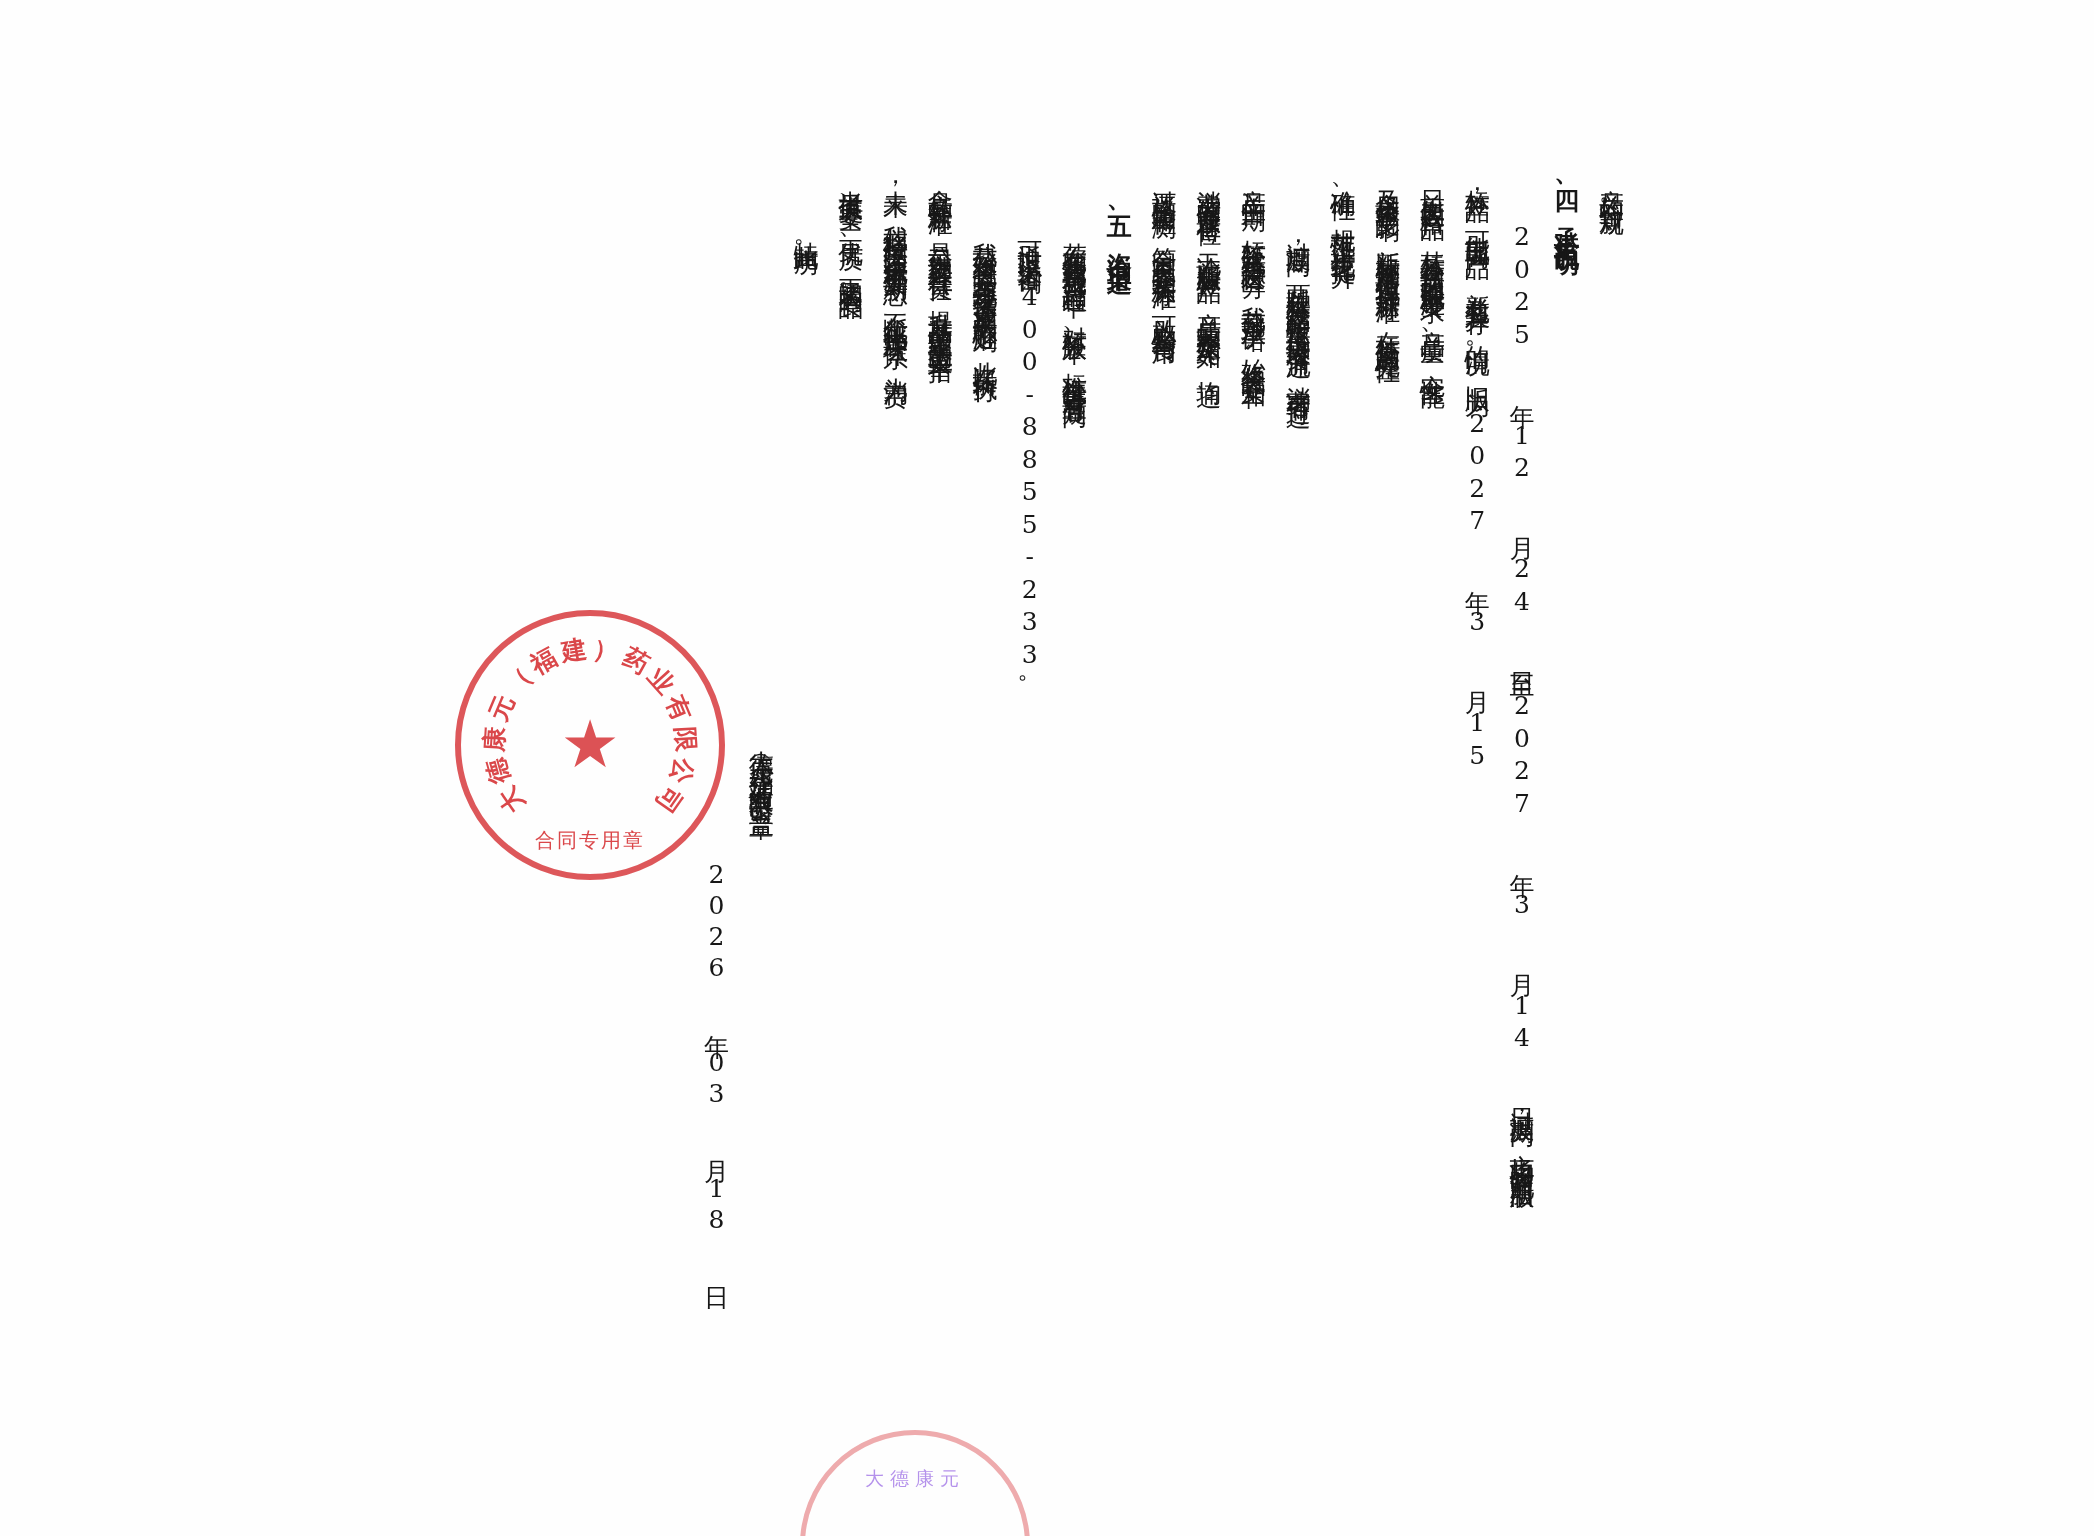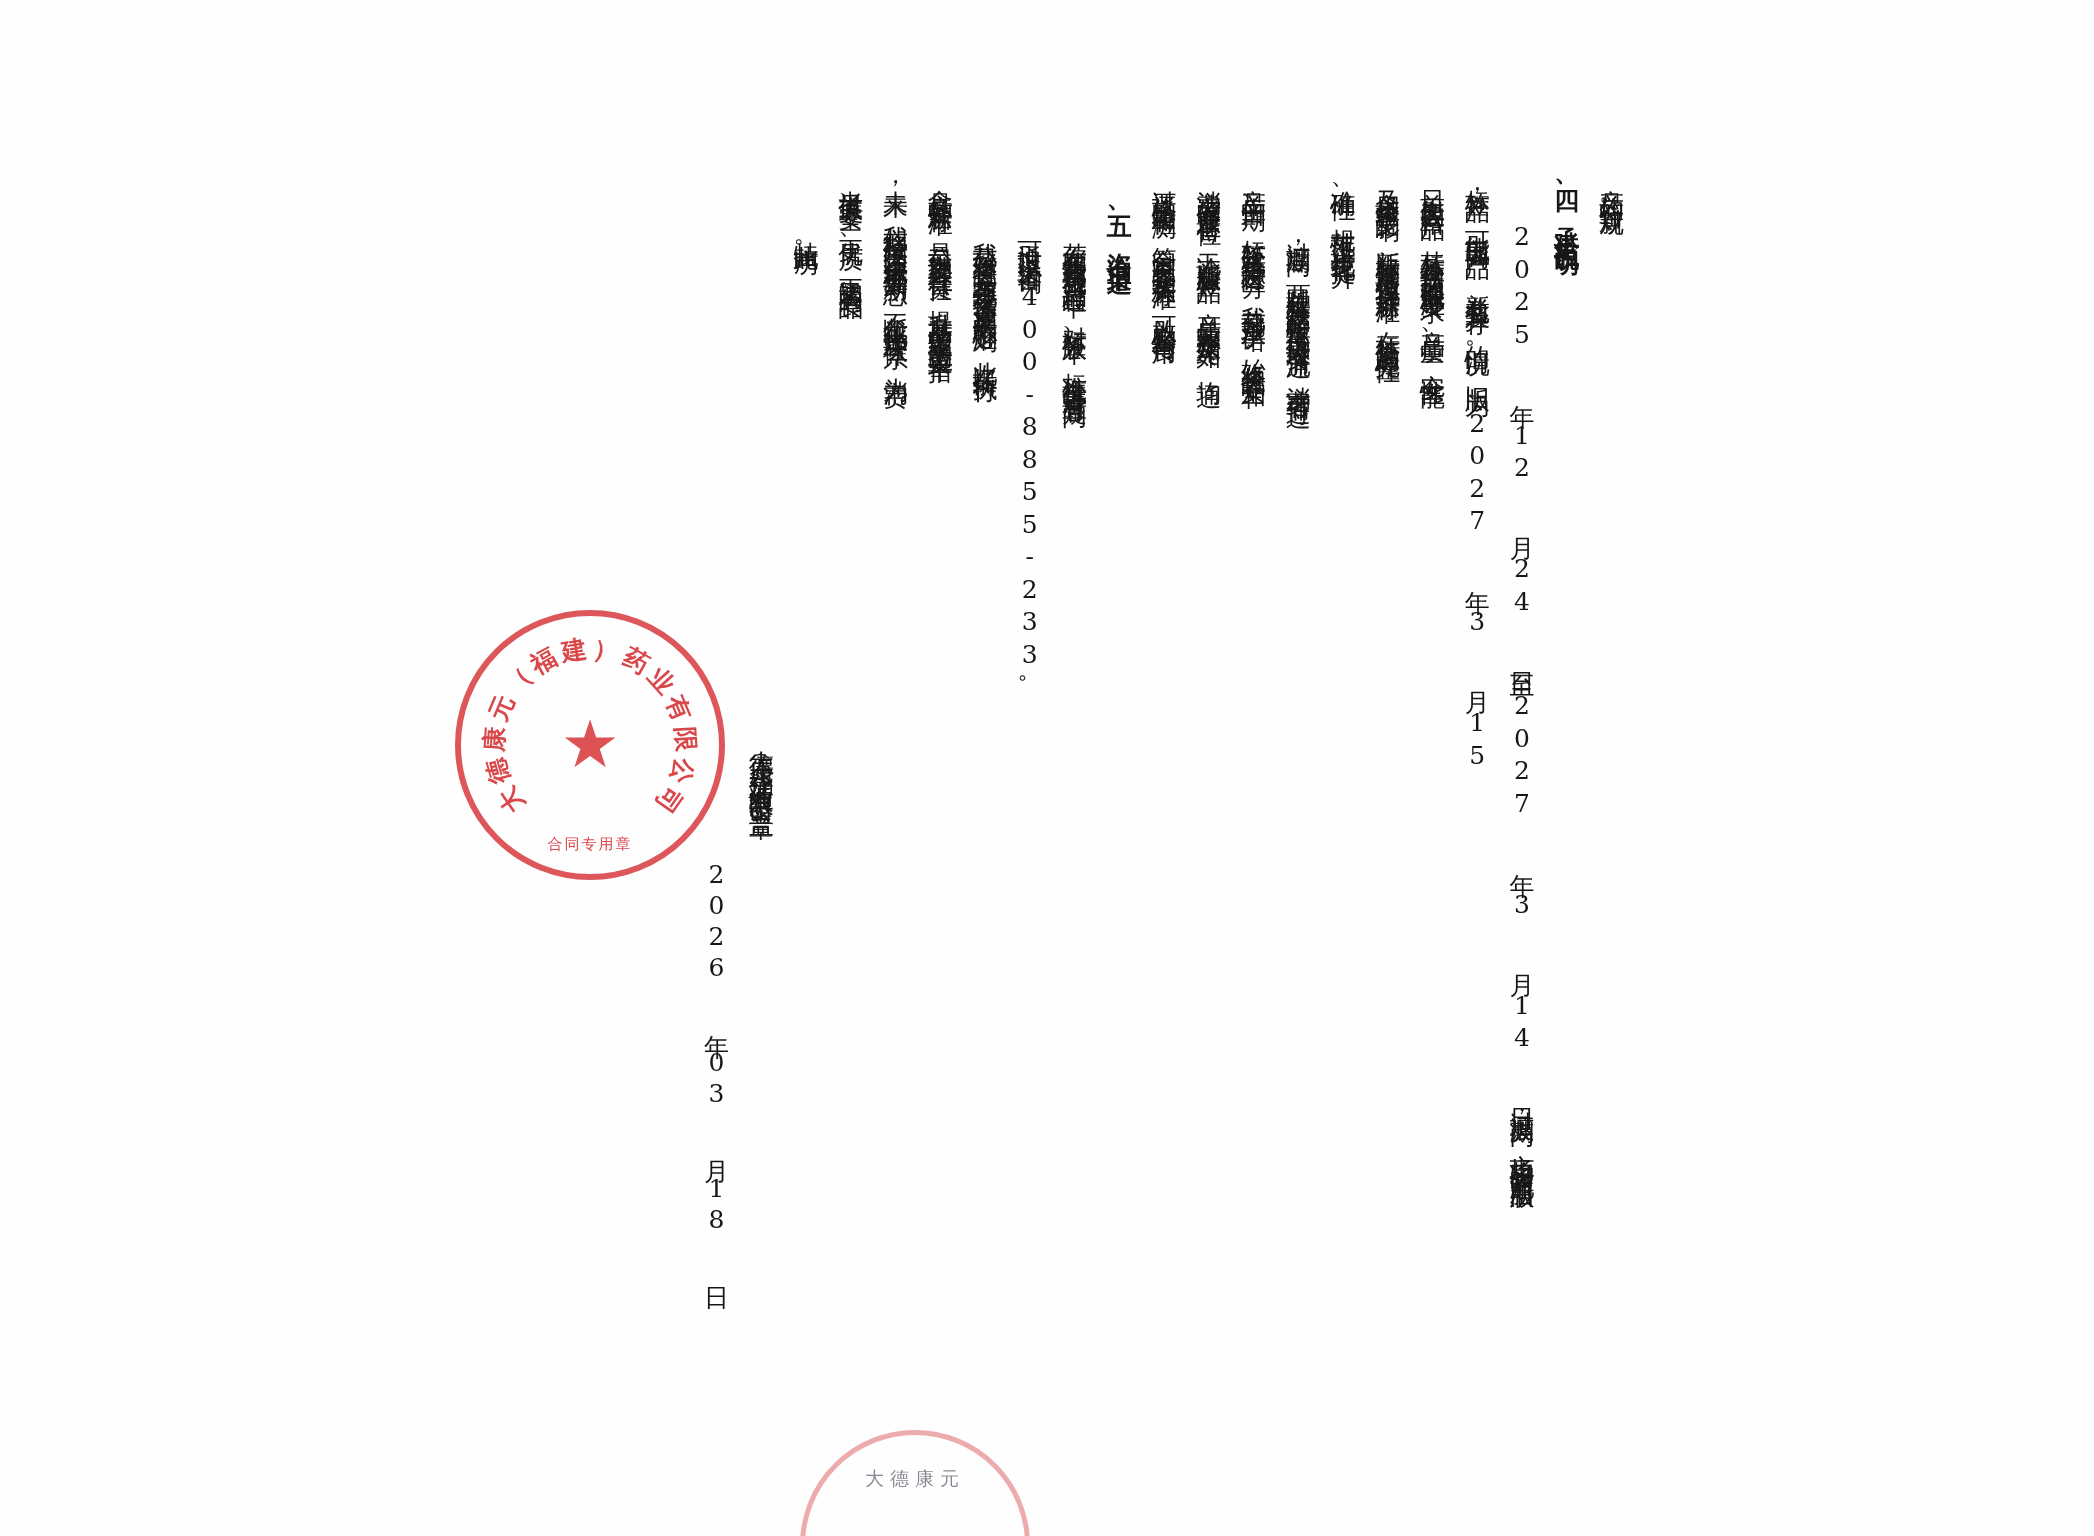--- a/index.html
+++ b/index.html
@@ -115,21 +115,21 @@
     font-size: 25px;
     font-weight: bold;
     transform-origin: 0 0;
     white-space: nowrap;
   }
   #seal .seal-bottom {
     position: absolute;
     left: 50%;
     bottom: 26px;
     transform: translateX(-50%);
-    font-size: 15px;
+    font-size: 20px;
     letter-spacing: 2px;
     color: #d4282b;
     opacity: .85;
     white-space: nowrap;
   }
 
   
   #seal-partial {
     position: absolute;
     left: 800px;
@@ -145,21 +145,21 @@
     border: 5px solid #e0666a;
     border-radius: 50%;
     opacity: .55;
   }
   #seal-partial .ghost {
     position: absolute;
     left: 50%;
     top: 36px;
     transform: translateX(-50%);
     font-size: 19px;
-    color: #0f172a;
+    color: #6d28d9;
     opacity: .5;
     letter-spacing: 6px;
     white-space: nowrap;
   }
 </style>
 </head>
 <body>
 
 <div id="page">
 

